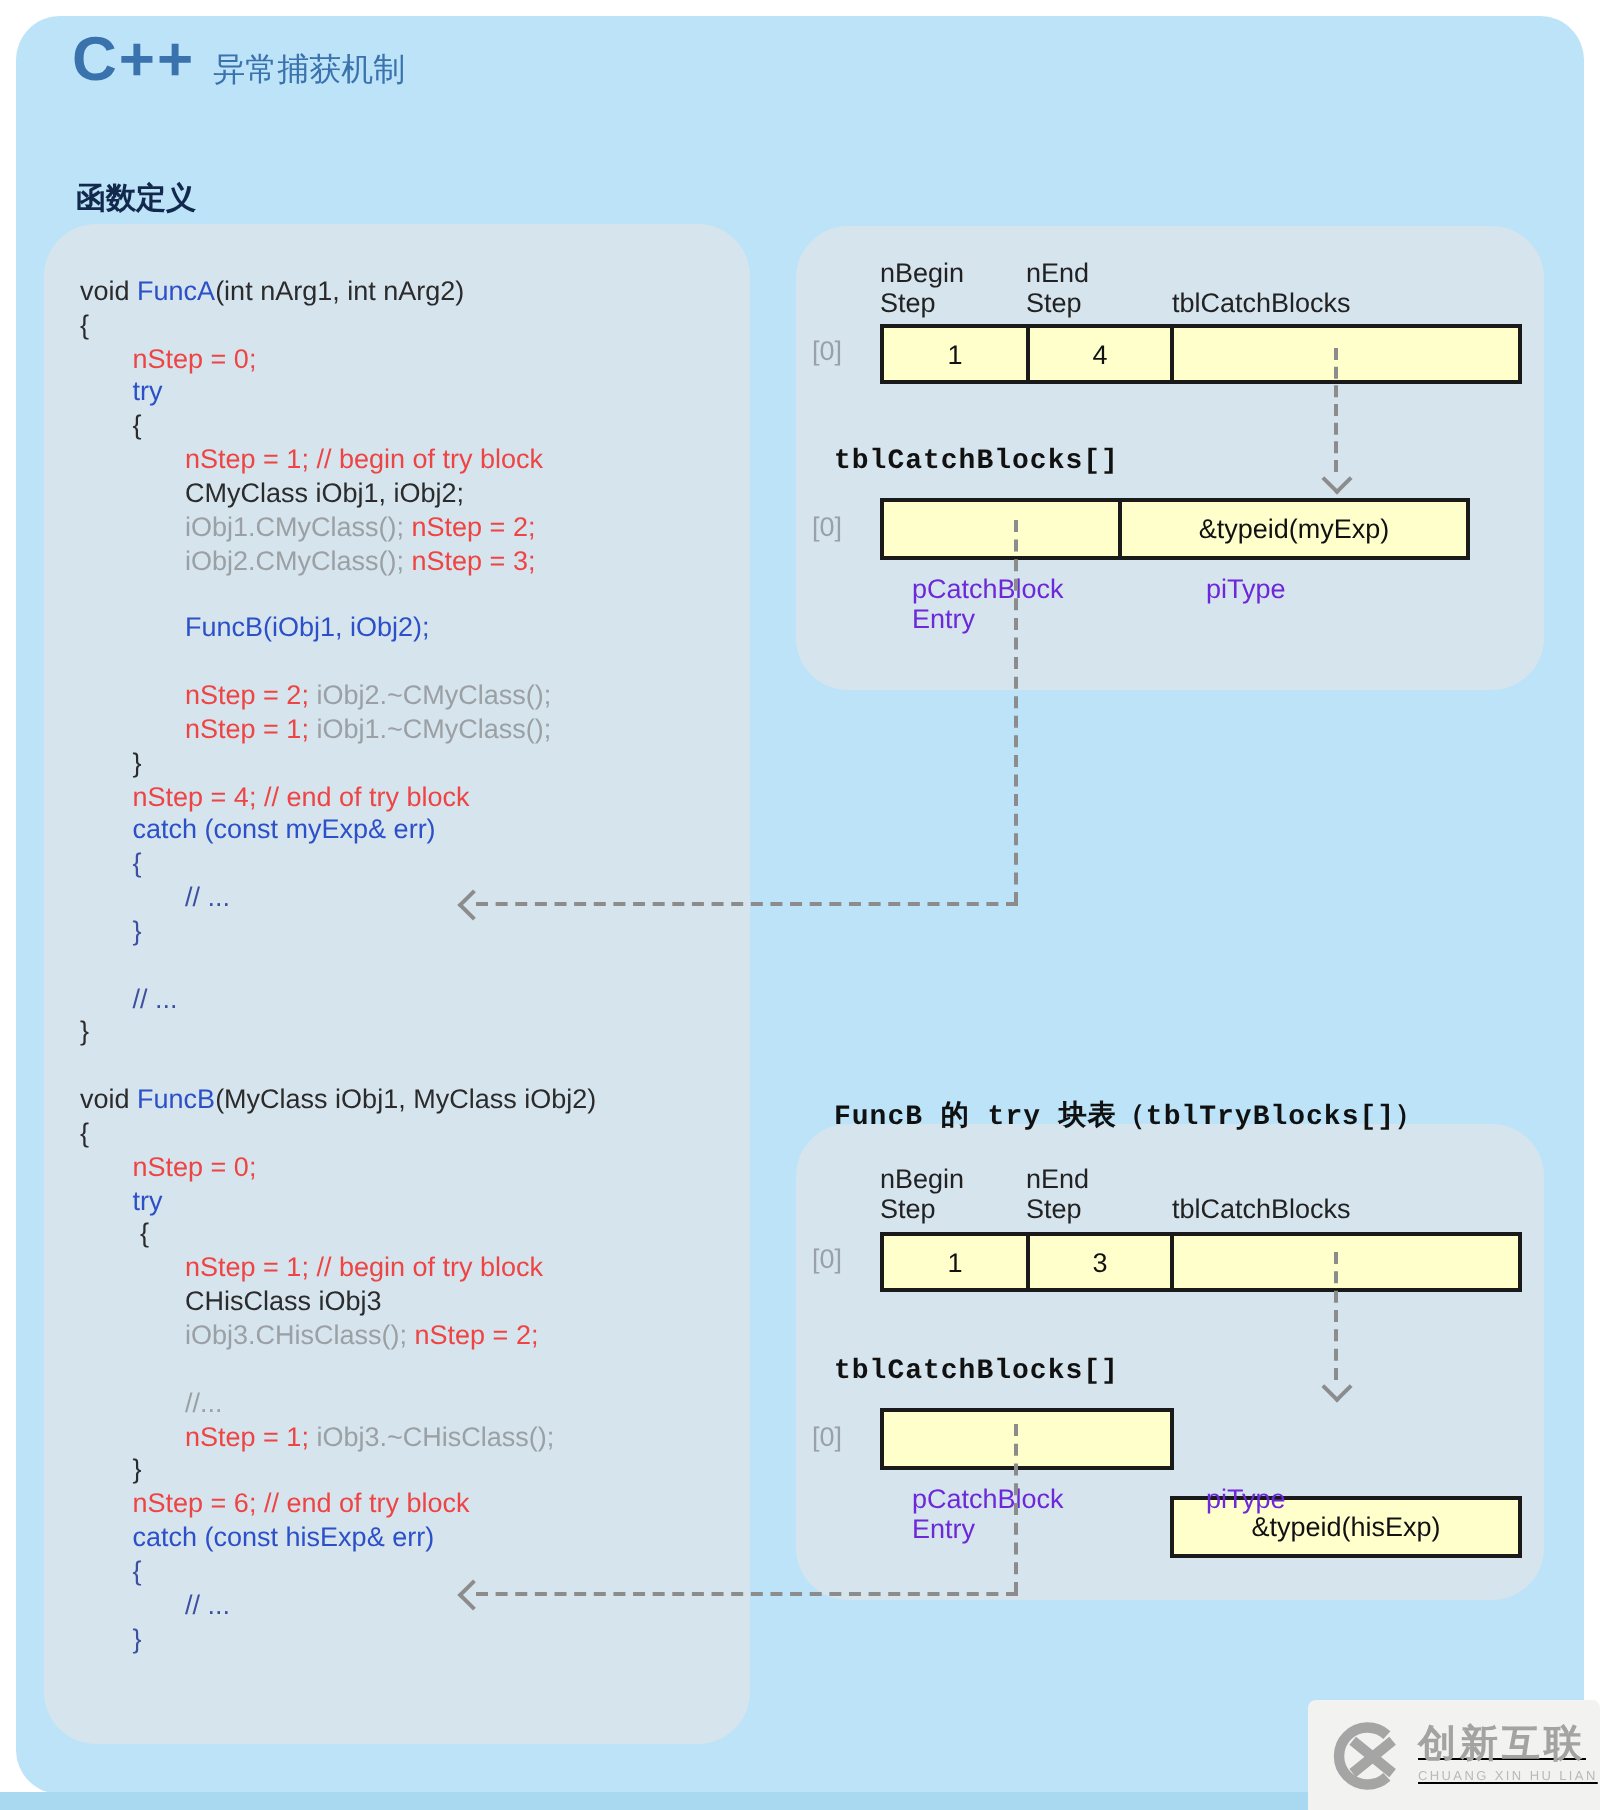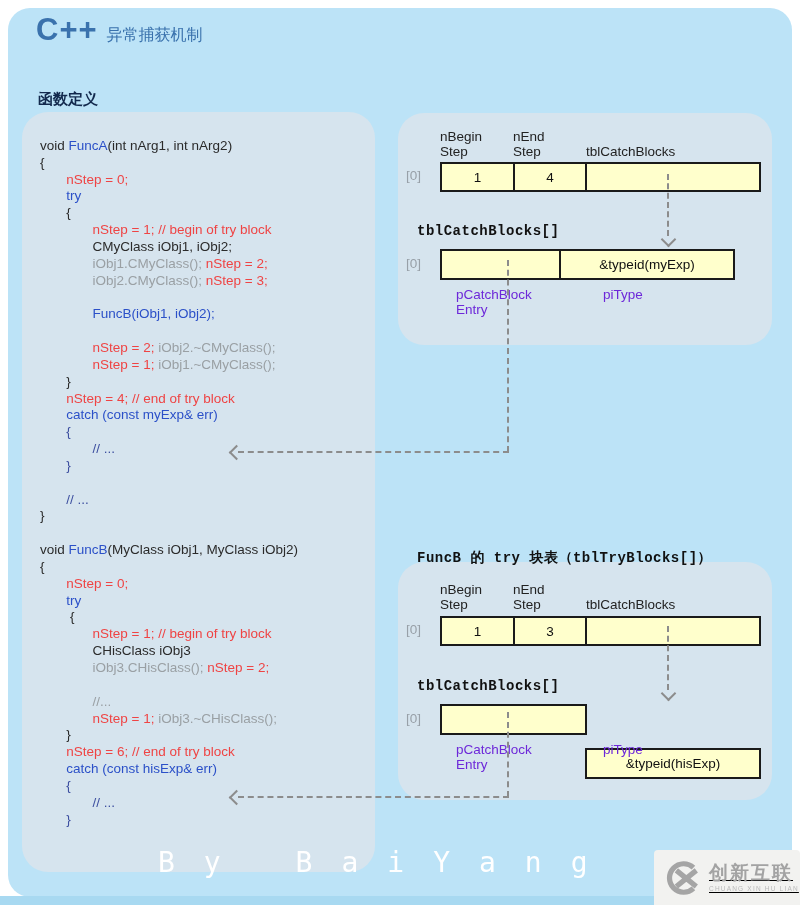--- a/index.html
+++ b/index.html
@@ -155,21 +155,20 @@
   <div class="abs hdash" style="left:238px;top:451px;width:271px;"></div>
   <div class="abs chev chev-left" style="left:231px;top:447px;"></div>
 
   <div class="abs vdash" style="left:667px;top:626px;height:64px;"></div>
   <div class="abs chev chev-down" style="left:663px;top:688px;"></div>
 
   <div class="abs vdash" style="left:507px;top:712px;height:85px;"></div>
   <div class="abs hdash" style="left:238px;top:796px;width:271px;"></div>
   <div class="abs chev chev-left" style="left:231px;top:792px;"></div>
 
-  <div class="abs watermark">By BaiYang</div>
 
   <div class="abs logo-box">
     <span style="display:inline-flex;">
       <svg width="38" height="38" viewBox="0 0 40 40">
         <path d="M 31 9 A 15 15 0 1 0 31 31" fill="none" stroke="#a5a5a5" stroke-width="5.5"></path>
         <path d="M 13 12 L 34 29 M 34 12 L 13 29" fill="none" stroke="#a5a5a5" stroke-width="5.5"></path>
       </svg>
     </span>
     <span class="logo-text" style="display:inline-block;">
       <div class="cn">创新互联</div>

